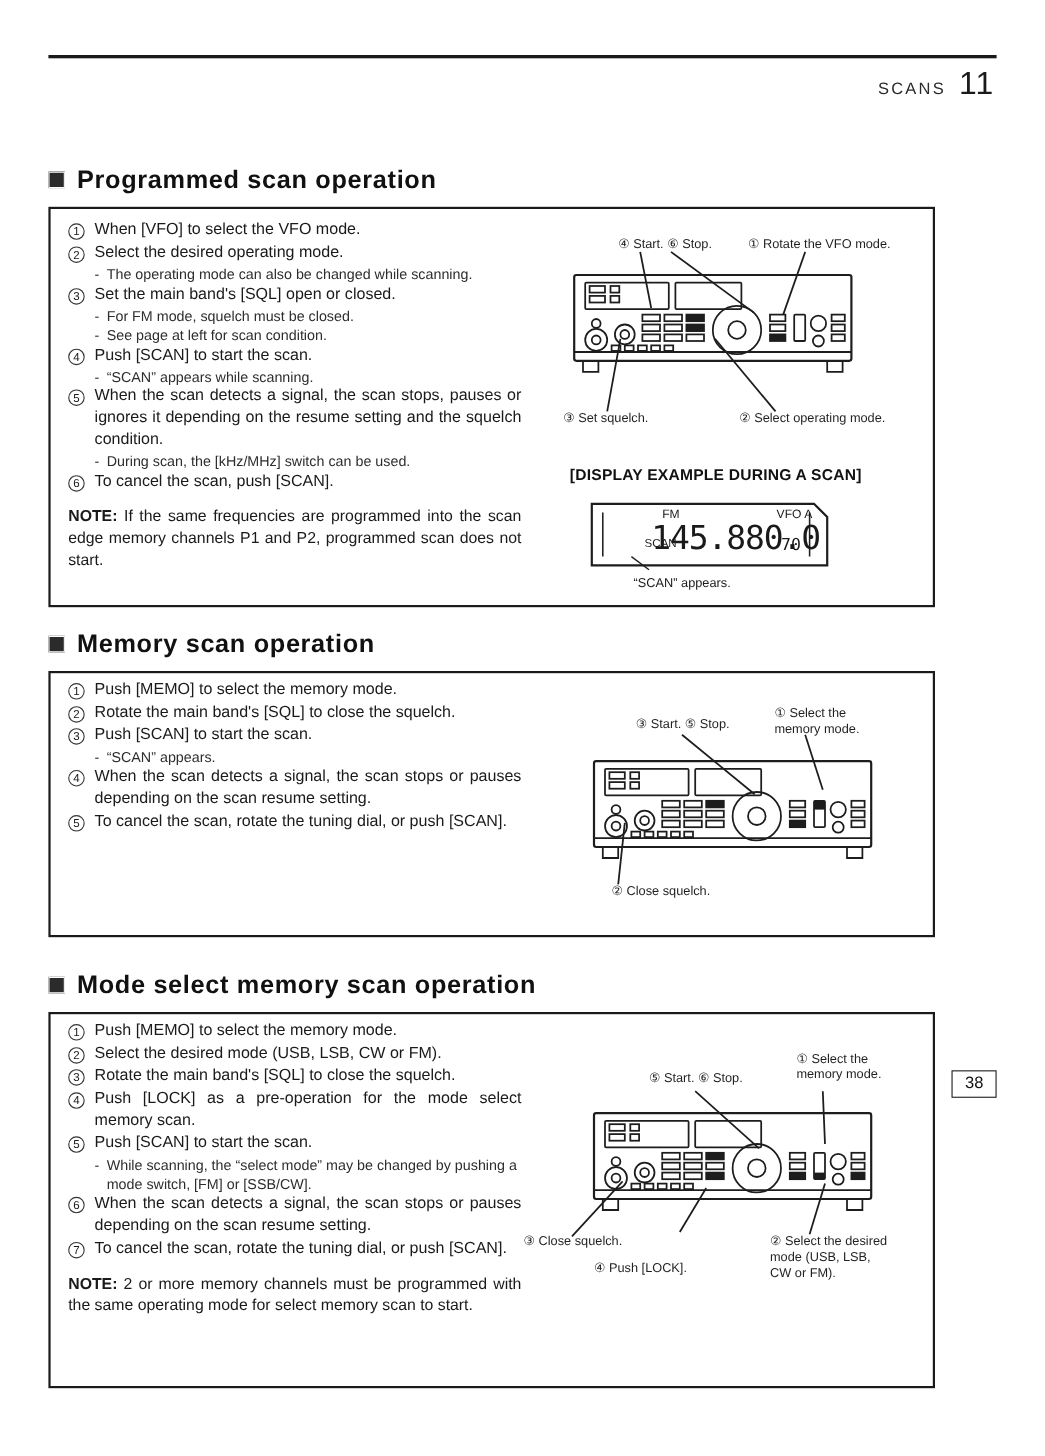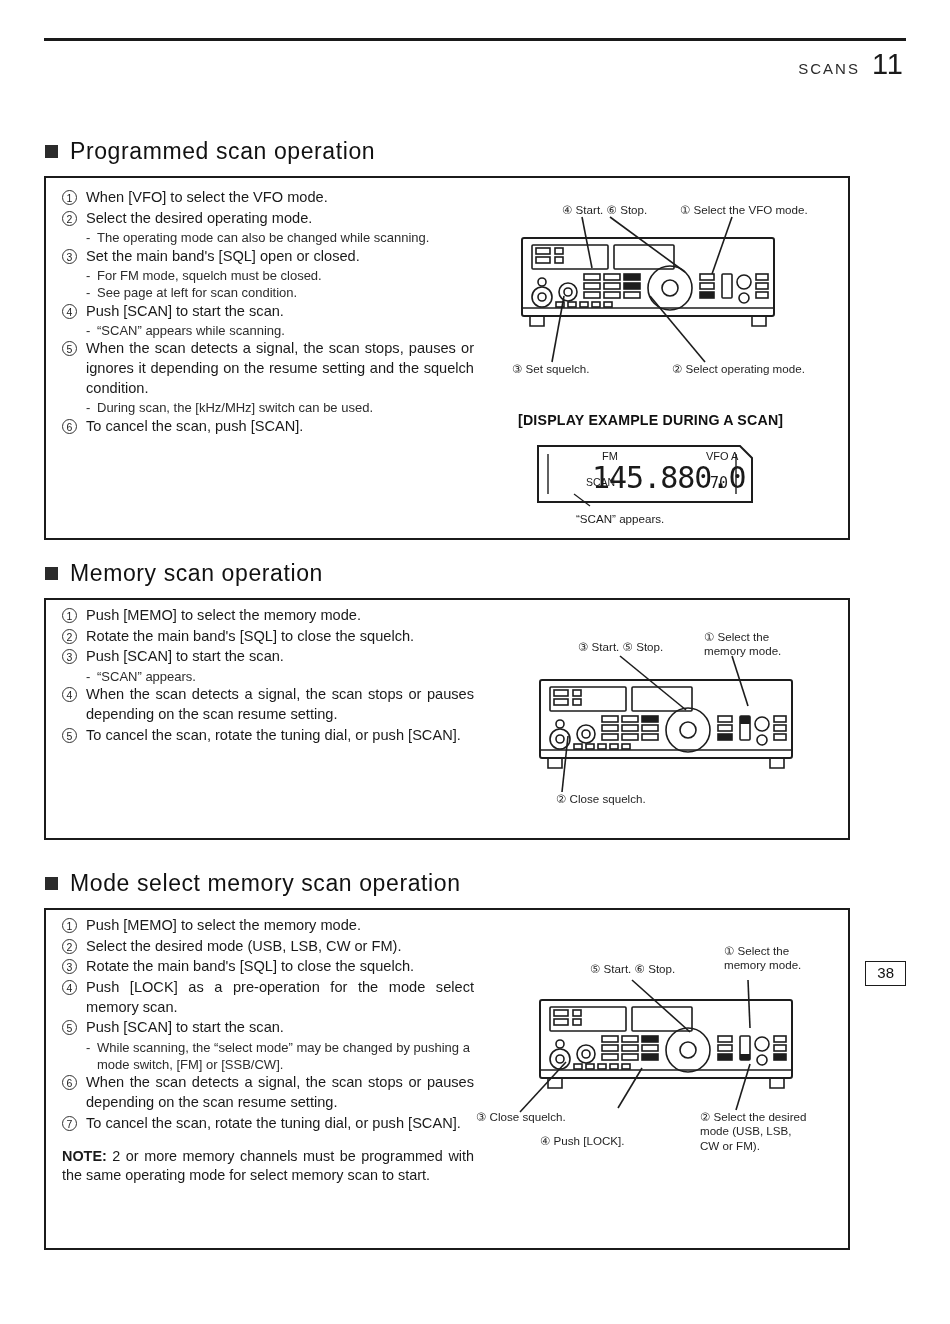--- a/index.html
+++ b/index.html
@@ -10,21 +10,21 @@
   body {
     width: 950px;
     height: 1324px;
     position: relative;
     font-family: "Liberation Sans", sans-serif;
     color: #1a1a1a;
     overflow: hidden;
   }
   .page {
     position: absolute;
-    left: 0; top: 0;
+    left: 0; top: 12px;
     width: 950px; height: 1016px;
   }
 
   
   .top-rule {
     position: absolute;
     left: 44px; top: 38px;
     width: 862px; height: 3px;
     background: #1a1a1a;
   }
@@ -56,20 +56,21 @@
   .sec-head .marker {
     width: 15px; height: 15px;
     background: #2b2b2b;
     box-shadow: inset 0 0 0 1px #fff, inset 0 0 0 2px #2b2b2b;
     flex: none;
   }
   .sec-head .title {
     font-size: 23px;
     letter-spacing: 0.6px;
     color: #111;
+    font-weight: bold;
   }
 
   
   .box {
     position: absolute;
     border: 2px solid #1b1b1b;
     box-sizing: border-box;
   }
 
   
@@ -223,24 +224,25 @@
     <div class="sub">
         <div class="dash">-</div>
         <div class="sbody">During scan, the [kHz/MHz] switch can be used.</div>
       </div>
 
     <div class="step">
         <div class="num"><span>6</span></div>
         <div class="txt">To cancel the scan, push [SCAN].</div>
       </div>
 
+    <div class="note"><b>NOTE:</b><span> If the same frequencies are programmed into the scan edge memory channels P1 and P2, programmed scan does not start.</span></div>
   </div>
 
   <div class="lbl" style="left:562px; top:203px;">④ Start.  ⑥ Stop.</div>
-  <div class="lbl" style="left:680px; top:203px;">① Select the VFO mode.</div>
+  <div class="lbl" style="left:680px; top:203px;">① Rotate the VFO mode.</div>
   <div class="lbl" style="left:512px; top:362px;">③ Set squelch.</div>
   <div class="lbl" style="left:672px; top:362px;">② Select operating mode.</div>
 
   <div class="radio" style="left:500px; top:212px;">
     <svg width="340" height="160" viewBox="0 0 340 160">
       <g fill="none" stroke="#1d1d1d" stroke-width="1.6">
 
         <path d="M92 56 L82 5"></path>
         <path d="M185 60 L110 5"></path>
         <path d="M212 62 L232 5"></path>

